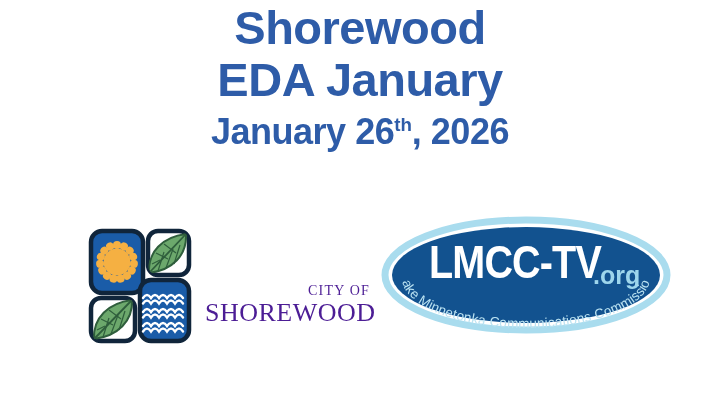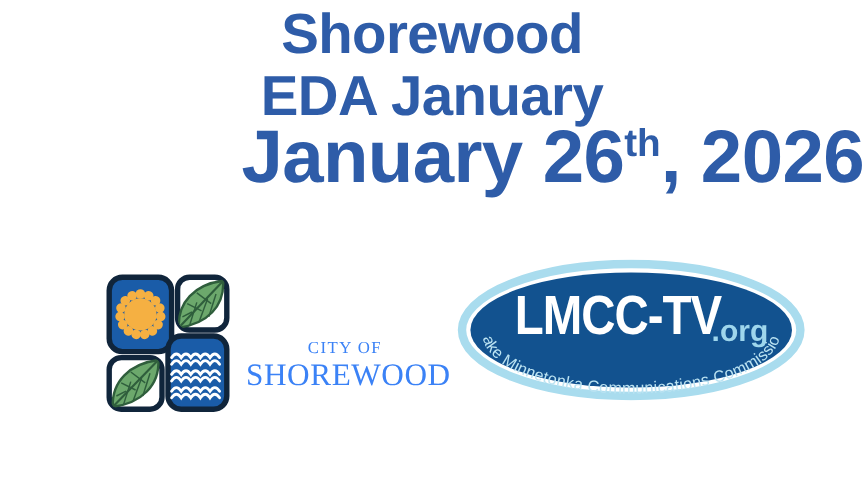--- a/index.html
+++ b/index.html
@@ -27,22 +27,21 @@
   .title-line {
     color: #2E5CA8;
     font-family: "Liberation Sans", sans-serif;
     font-weight: bold;
     font-size: 47px;
     line-height: 52px;
     letter-spacing: -0.5px;
     white-space: nowrap;
   }
   #title-line-3 {
-    font-size: 62px;
-    text-align: right;
+    font-size: 36px;
   }
   .sup-th {
     font-size: 0.52em;
     vertical-align: super;
     line-height: 0;
     font-weight: bold;
     letter-spacing: 0;
   }
 
   
@@ -54,22 +53,22 @@
     height: 116px;
   }
   #city-logo-mark svg { display: block; }
 
   
   #city-wordmark {
     position: absolute;
     left: 205px;
     top: 283px;
     width: 165px;
-    text-align: center;
-    color: #3b82f6;
+    text-align: right;
+    color: #4c1d95;
     font-family: "Liberation Serif", serif;
   }
   #city-of-text {
     font-size: 14px;
     line-height: 16px;
     letter-spacing: 1.2px;
   }
   #shorewood-text {
     font-size: 26px;
     line-height: 28px;

